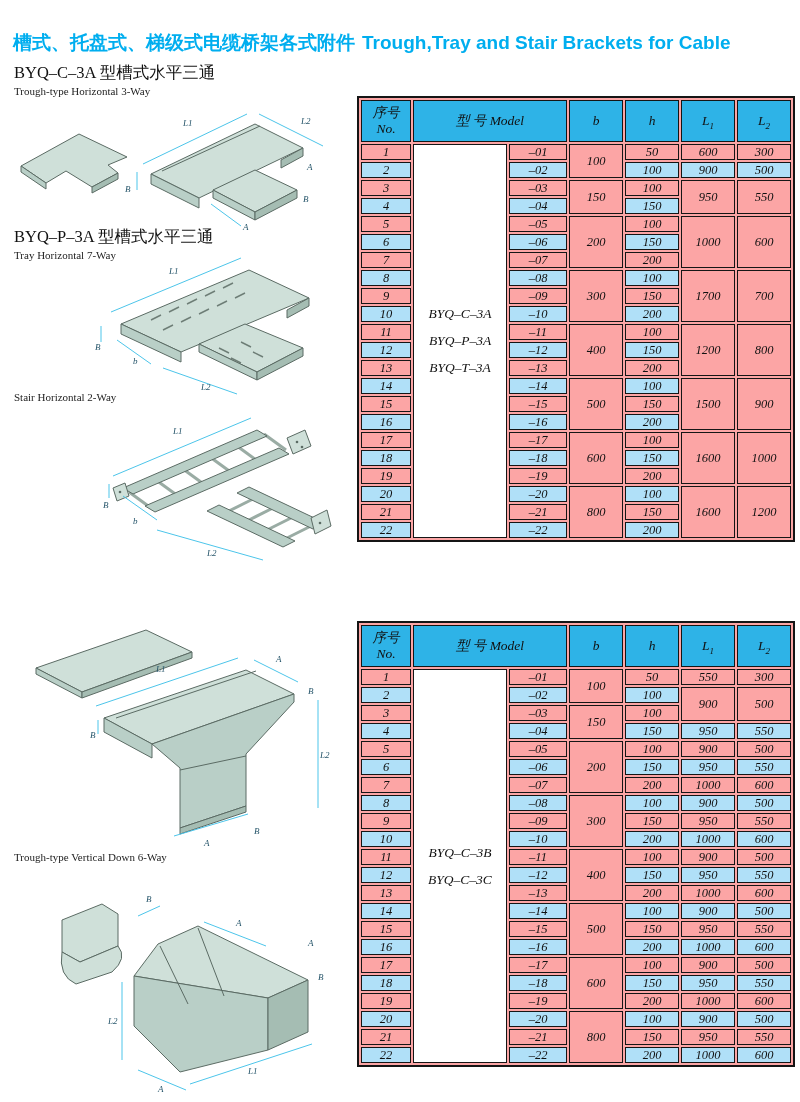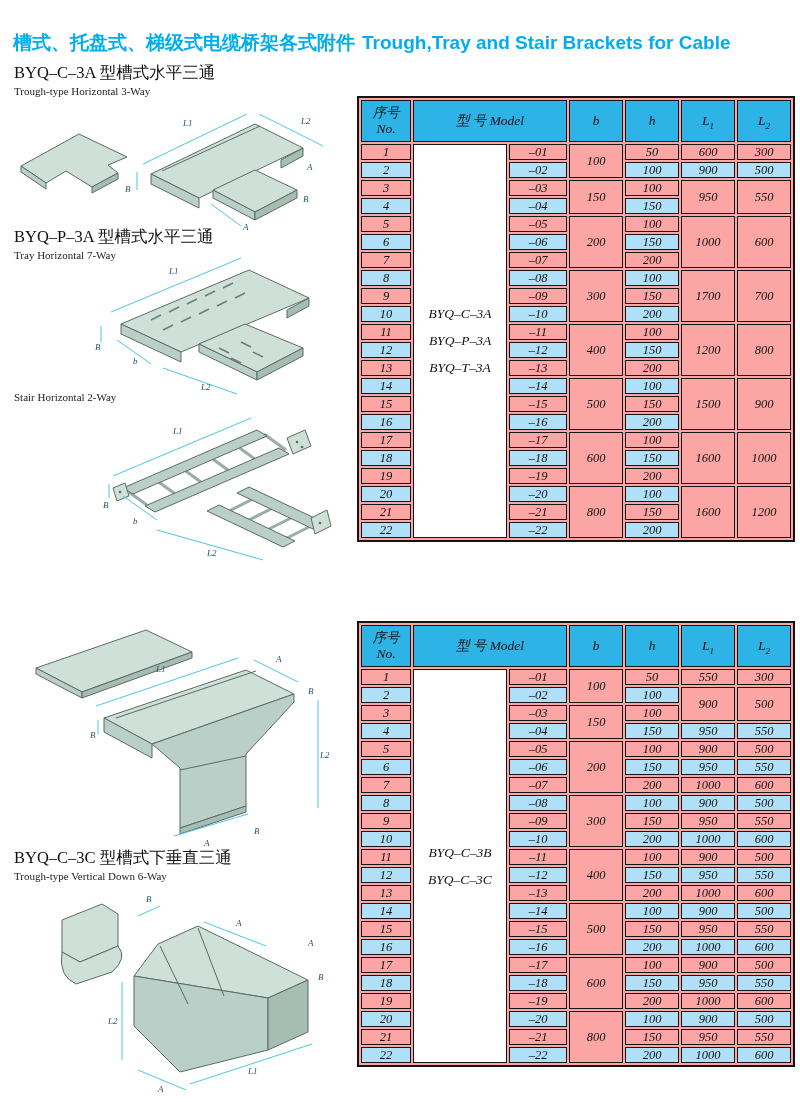--- a/index.html
+++ b/index.html
@@ -50,21 +50,20 @@
     <div class="l2">Trough-type Horizontal 3-Way</div>
   </div>
   <div class="sec" style="top:228px">
     <div class="l1"><span>BYQ–P–3A</span> <b>型槽式水平三通</b></div>
     <div class="l2">Tray Horizontal 7-Way</div>
   </div>
   <div class="sec" style="top:389px">
     <div class="l2">Stair Horizontal 2-Way</div>
   </div>
   <div class="sec" style="top:849px">
-    <div class="l1"><span>BYQ–C–3C</span> <b>型槽式下垂直三通</b></div>
     <div class="l2">Trough-type Vertical Down 6-Way</div>
   </div>
 
   <div class="draw" style="left:5px;top:100px">
     <svg width="340" height="135" viewBox="0 0 340 135">
       <polygon class="f1" points="16,66 74,34 122,57 103,65 113,73 87,87 61,71 41,83"></polygon>
       <polygon class="f2" points="16,66 41,83 41,89 16,72"></polygon>
       <polygon class="f3" points="87,87 113,73 113,79 87,93"></polygon>
       <polygon class="f1" points="146,74 250,24 298,48 194,98"></polygon>
       <polygon class="f1" points="208,90 250,70 292,90 250,112"></polygon>

